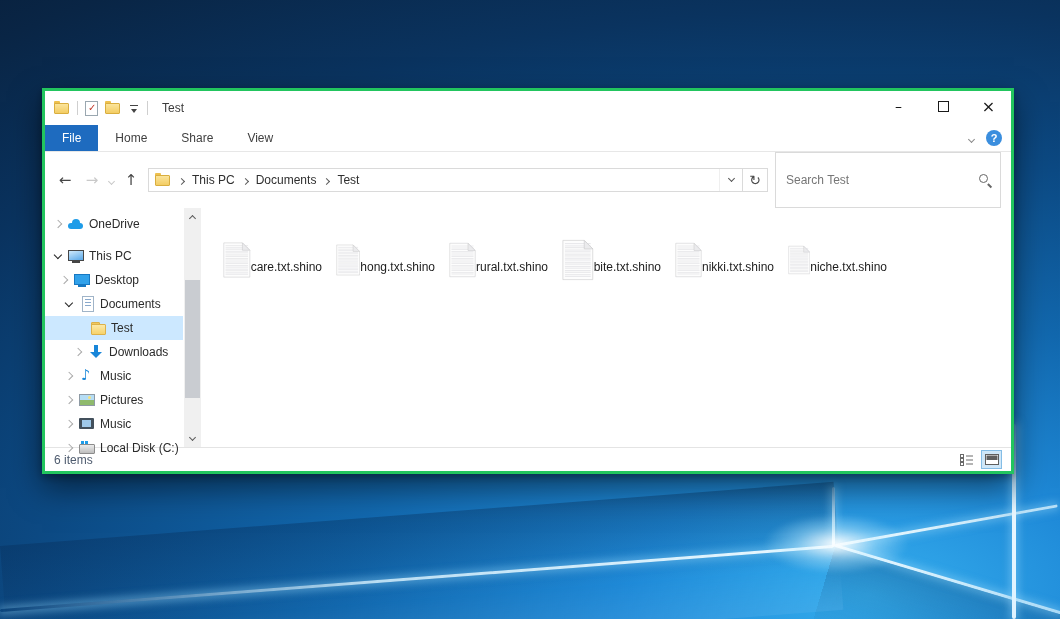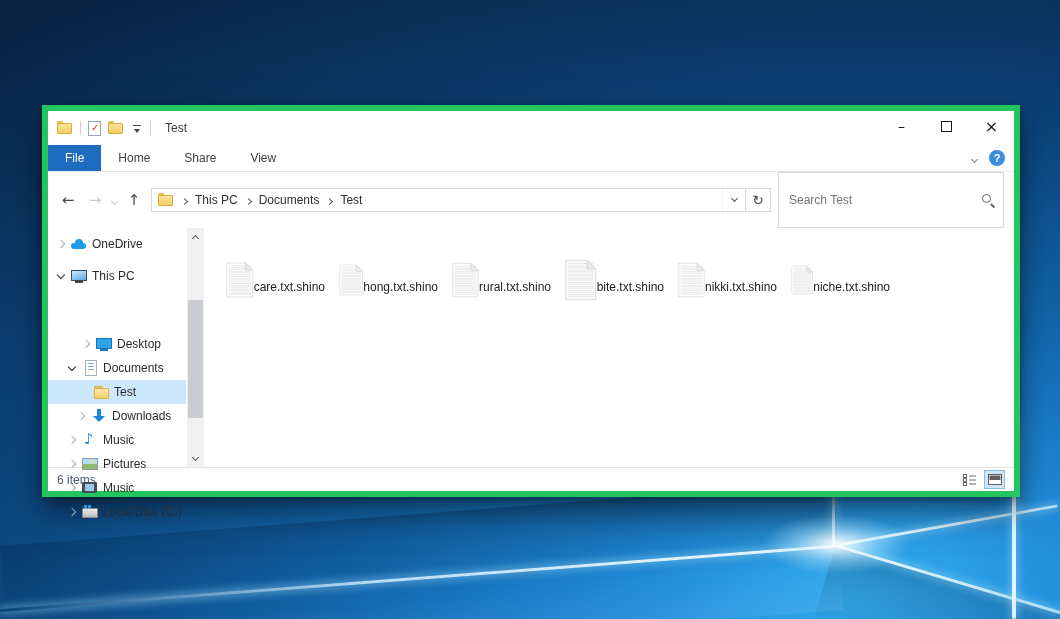--- a/index.html
+++ b/index.html
@@ -31,22 +31,22 @@
     transform:rotate(-4.4deg);transform-origin:left top;
     background:linear-gradient(180deg,rgba(6,42,84,.35),rgba(6,42,84,0));}
   .wedge-right{position:absolute;left:835px;top:547px;width:240px;height:90px;
     transform:rotate(16.6deg);transform-origin:left top;
     background:linear-gradient(180deg,rgba(8,50,95,.28),rgba(8,50,95,0));}
   .haze{position:absolute;left:0;top:566px;width:840px;height:44px;
     transform:rotate(-4.4deg);transform-origin:right top;
     background:linear-gradient(0deg,rgba(120,190,240,.18),rgba(120,190,240,0));}
 
   
-  .window{position:absolute;left:42px;top:105px;width:966px;height:380px;background:#fff;
-    border:6px solid #22c55e;box-shadow:0 14px 30px rgba(0,0,0,.5),0 3px 8px rgba(0,0,0,.3);
+  .window{position:absolute;left:42px;top:88px;width:966px;height:380px;background:#fff;
+    border:3px solid #22c55e;box-shadow:0 14px 30px rgba(0,0,0,.5),0 3px 8px rgba(0,0,0,.3);
     display:flex;flex-direction:column;font-size:12px;color:#333;}
 
   
   .titlebar{flex:0 0 34px;display:flex;align-items:center;}
   .qat{display:flex;align-items:center;gap:7px;padding-left:9px;}
   .qat-sep{width:1px;height:14px;background:#cfcfcf;}
   .win-title{margin-left:7px;color:#3b3b3b;}
   .caption-buttons{margin-left:auto;display:flex;align-self:flex-start;}
   .cap-btn{width:45px;height:30px;display:flex;align-items:center;justify-content:center;color:#191919;}
   .cap-min{font-size:14px;}
@@ -256,21 +256,21 @@
     <span class="ti tree-icon icon-cloud"></span>
     <span class="tree-label">OneDrive</span>
   </div>
 
   <div class="tree-item group-gap" style="padding-left: 8px;">
     <span class="expander exp-expanded"></span>
     <span class="ti tree-icon icon-monitor"></span>
     <span class="tree-label">This PC</span>
   </div>
 
-  <div class="tree-item" style="padding-left: 33px; margin-top: 44px;">
+  <div class="tree-item" style="padding-left: 14px;">
     <span class="expander exp-collapsed"></span>
     <span class="ti tree-icon icon-desktop"></span>
     <span class="tree-label">Desktop</span>
   </div>
 
   <div class="tree-item" style="padding-left: 19px;">
     <span class="expander exp-expanded"></span>
     <span class="ti tree-icon icon-document"></span>
     <span class="tree-label">Documents</span>
   </div>

